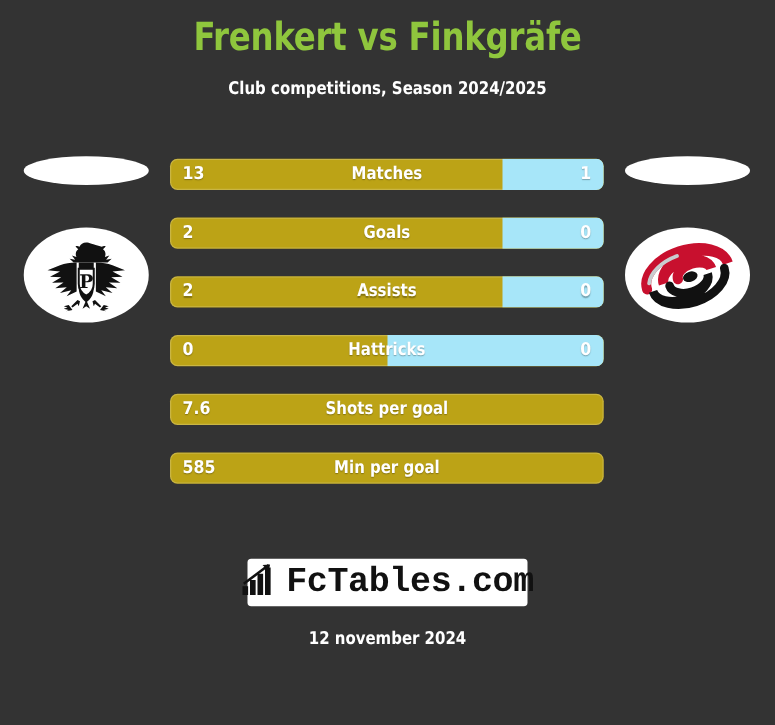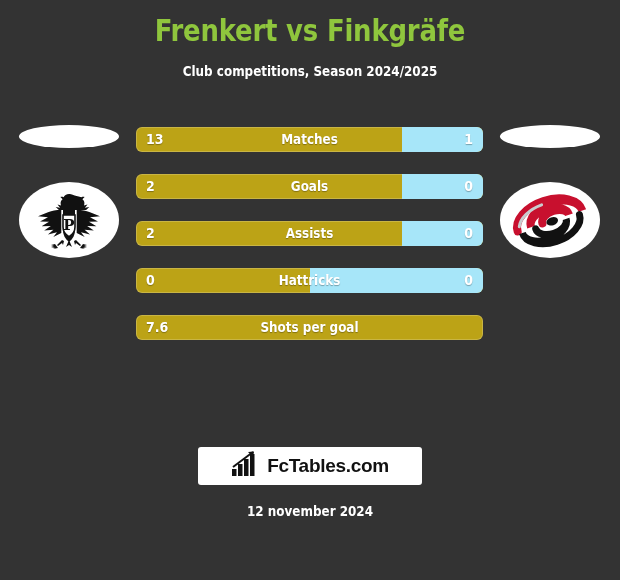--- a/index.html
+++ b/index.html
@@ -141,24 +141,24 @@
     background: #FFFFFF;
     border-radius: 3px;
     display: flex;
     align-items: center;
     justify-content: center;
     gap: 6px;
   }
   .brand-icon { display: block; }
   .brand-text {
     color: #111111;
-    font-size: 19px;
+    font-size: 28px;
     font-weight: bold;
     letter-spacing: -0.3px;
-    font-family: Liberation Sans, sans-serif;
+    font-family: Liberation Mono, monospace;
     white-space: nowrap;
   }
   .date {
     position: absolute;
     top: 503px;
     left: 0;
     width: 620px;
     text-align: center;
     color: #FFFFFF;
     font-size: 14px;
@@ -246,20 +246,24 @@
       <div class="bar-label">Hattricks</div>
       <div class="bar-val right">0</div>
     </div>
 
 
     <div class="bar-row">
       <div class="bar-val left">7.6</div>
       <div class="bar-label">Shots per goal</div>
     </div>
 
+    <div class="bar-row">
+      <div class="bar-val left">585</div>
+      <div class="bar-label">Min per goal</div>
+    </div>
 
   </div>
 
   <div class="brand">
     <span class="brand-icon">
       <svg width="30" height="26" viewBox="0 0 30 26">
         <g fill="#111111">
           <rect x="1" y="18" width="4.5" height="7"></rect>
           <rect x="7" y="13" width="4.5" height="12"></rect>
           <rect x="13" y="8" width="4.5" height="17"></rect>

